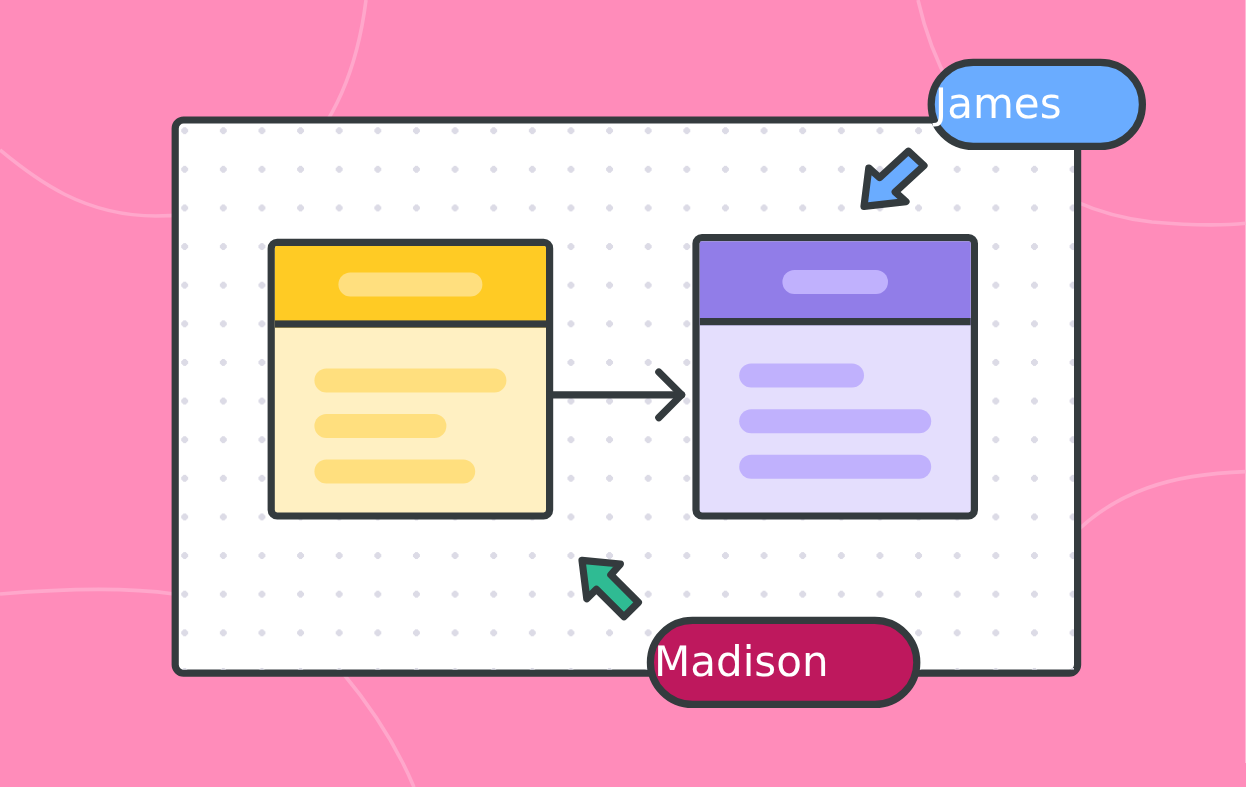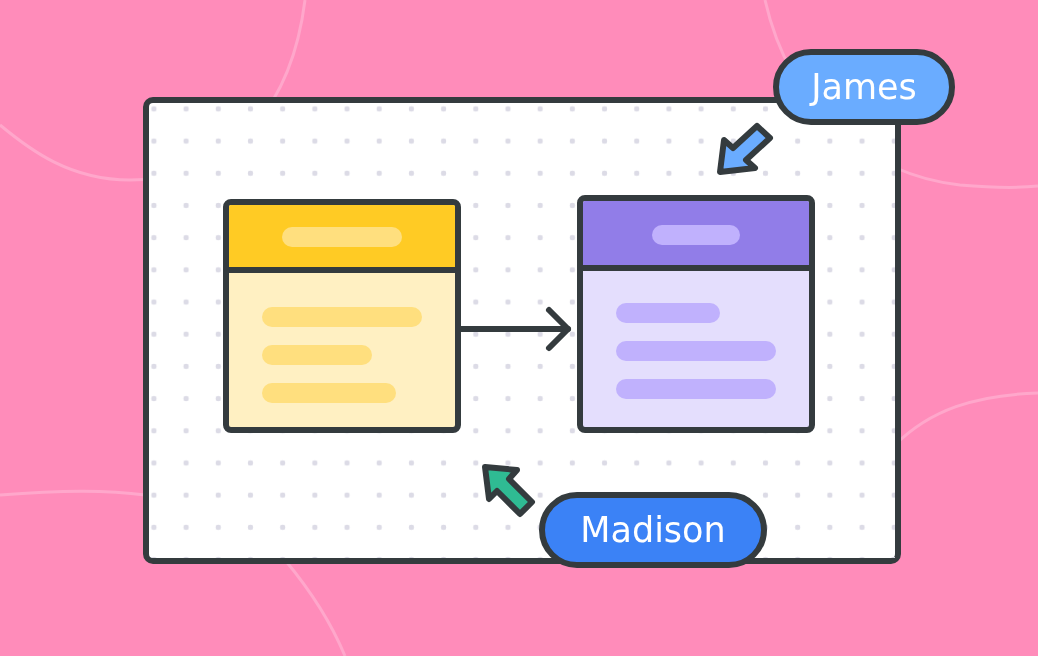--- a/index.html
+++ b/index.html
@@ -32,21 +32,21 @@
     box-sizing: border-box;
   }
   .card-head { position: relative; border-bottom: 6px solid #343b3e; box-sizing: border-box; }
   .pill { position: absolute; border-radius: 10px; height: 20px; }
   .card-body { position: relative; }
   .badge {
     position: absolute;
     border: 6px solid #343b3e;
     border-radius: 40px;
     color: #ffffff;
-    display: flex; align-items: center; justify-content: center;
+    display: flex; align-items: center; justify-content: flex-start;
     font-size: 35px;
     box-sizing: border-box;
   }
   svg { display: block; }
 </style>
 </head>
 <body>
 
 <svg class="bg-arcs" viewBox="0 0 1038 656" width="1038" height="656">
   <g fill="none" stroke="#ffa7cb" stroke-width="3">
@@ -96,15 +96,15 @@
 </svg>
 
 <div class="badge" style="left:773px; top:49px; width:182px; height:76px; background:#6aacff;">
   <span>James</span>
 </div>
 
 <svg style="position:absolute; left:476px; top:458px;" width="70" height="65" viewBox="0 0 70 65">
   <path d="M 9 9 L 41 12 L 33 21 L 56 44 L 44 56 L 21 33 L 13 41 Z" fill="#2fbb93" stroke="#343b3e" stroke-width="6" stroke-linejoin="round"></path>
 </svg>
 
-<div class="badge" style="left:539px; top:492px; width:228px; height:76px; background:#3b82f6;">
+<div class="badge" style="left:539px; top:514px; width:228px; height:76px; background:#be185d;">
   <span>Madison</span>
 </div>
 
 </body></html>

